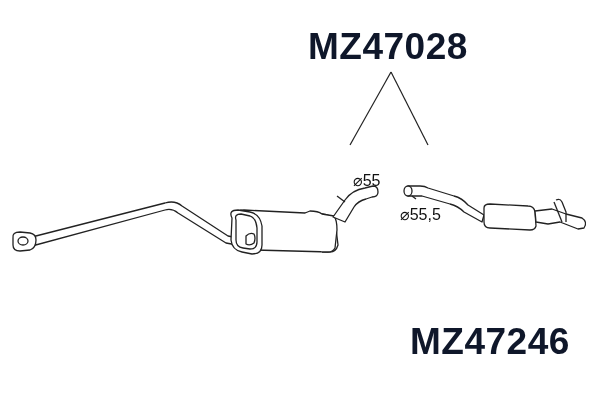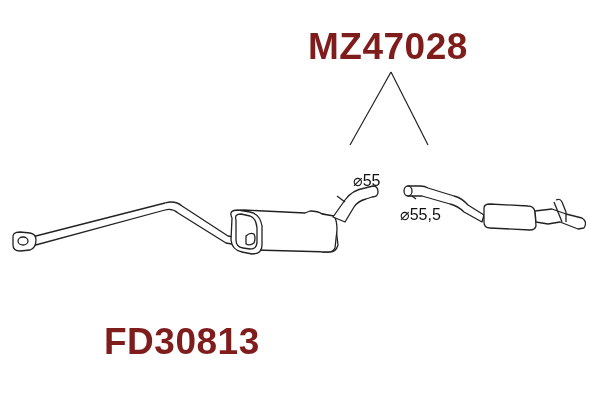--- a/index.html
+++ b/index.html
@@ -1,21 +1,21 @@
 <!DOCTYPE html>
 <html><head>
   <meta charset="utf-8">
   <style>
     html, body { margin: 0; padding: 0; background: #ffffff; }
     .canvas { position: relative; width: 600px; height: 400px; background: #ffffff; overflow: hidden; }
     .part-label {
       position: absolute;
       font-family: "Liberation Sans", sans-serif;
       font-weight: bold;
-      color: #7f1d1d;
+      color: #0f172a;
       font-size: 37px;
       letter-spacing: 0.5px;
       line-height: 1;
     }
     .dim-label {
       position: absolute;
       font-family: "Liberation Sans", sans-serif;
       color: #111111;
       font-size: 16px;
       line-height: 1;
@@ -66,15 +66,15 @@
       <path d="M556 200 Q560 198 562 202 L566 212 L566 222" fill="none"></path>
       <line x1="554" y1="202" x2="562" y2="222"></line>
     </g>
   </svg>
 
   <div class="part-label" style="left:308px; top:28px;">MZ47028</div>
 
   <div class="dim-label" style="left:353px; top:173px;">⌀55</div>
   <div class="dim-label" style="left:400px; top:207px;">⌀55,5</div>
 
-  <div class="part-label" style="left:104px; top:323px;">FD30813</div>
+  <div class="part-label" style="left:410px; top:323px;">MZ47246</div>
 
 </div>
 
 </body></html>

